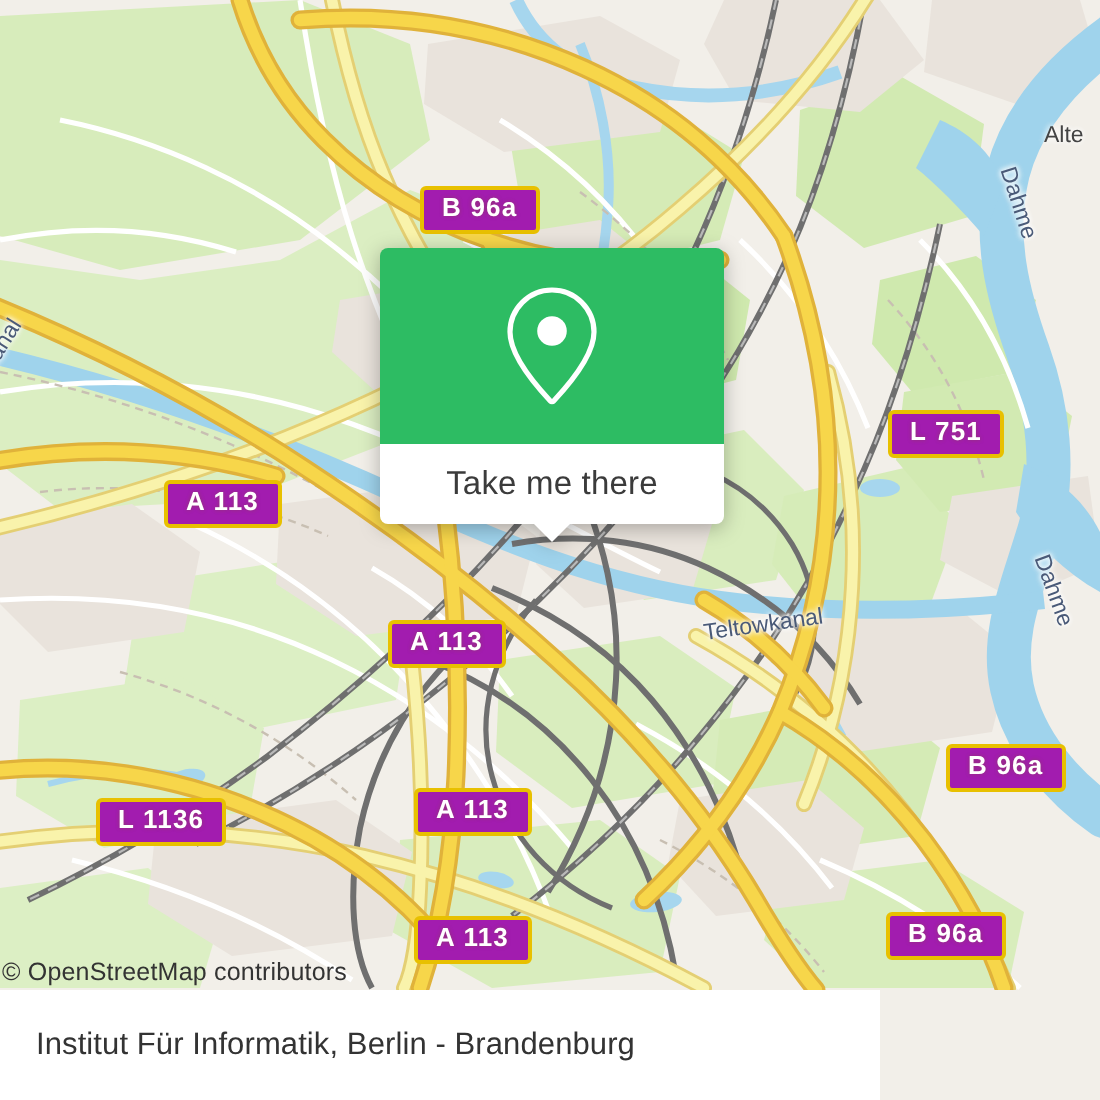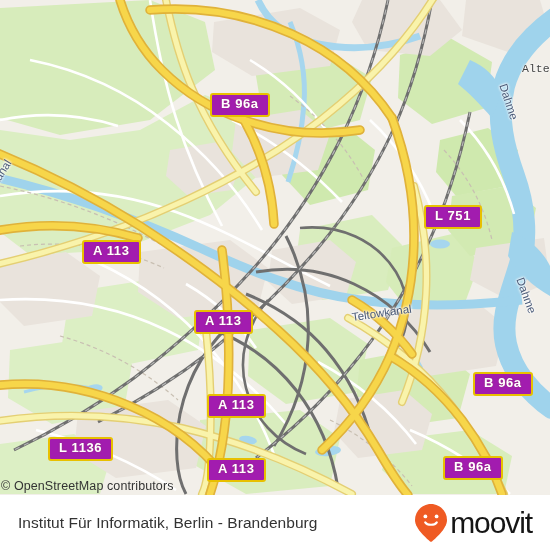--- a/index.html
+++ b/index.html
@@ -67,21 +67,20 @@
     white-space: nowrap;
     text-shadow: 0 0 3px #ffffff, 0 0 3px #ffffff, 0 0 2px #ffffff;
   }
   .place-label {
     position: absolute;
     z-index: 28;
     color: #444444;
     font-size: 11.5px;
     white-space: nowrap;
     text-shadow: 0 0 3px #ffffff, 0 0 3px #ffffff;
-    font-family: Liberation Mono, monospace;
   }
 
   
   #popup-card {
     position: absolute;
     left: 190px;
     top: 124px;
     width: 172px;
     z-index: 60;
     filter: drop-shadow(0 2px 5px rgba(0,0,0,.28));
@@ -119,21 +118,21 @@
     border-left: 9px solid transparent;
     border-right: 9px solid transparent;
     border-top: 9px solid #ffffff;
   }
 
   
   #footer {
     position: absolute;
     left: 0;
     top: 495px;
-    width: 550px;
+    width: 440px;
     height: 55px;
     background: #ffffff;
     display: flex;
     align-items: center;
     justify-content: space-between;
     padding: 0 18px 0 18px;
     box-sizing: border-box;
   }
   #footer-title {
     font-size: 15.5px;
@@ -326,49 +325,52 @@
             <path d="M244,120 C262,152 272,188 274,224"></path>
             <path d="M352,300 C376,314 396,332 412,354"></path>
           </g>
         </g>
 
       </g>
     </svg>
 
     <div id="shield-layer">
         <div class="shield" style="left: 210px; top: 93px;">B 96a</div>
-        <div class="shield" style="left: 424px; top: 205px;">L 751</div>
+        <div class="shield" style="left: 444px; top: 205px;">L 751</div>
         <div class="shield" style="left: 82px; top: 240px;">A 113</div>
         <div class="shield" style="left: 194px; top: 310px;">A 113</div>
         <div class="shield" style="left: 473px; top: 372px;">B 96a</div>
-        <div class="shield" style="left: 48px; top: 399px; margin-top: 38px;">L 1136</div>
+        <div class="shield" style="left: 48px; top: 399px;">L 1136</div>
         <div class="shield" style="left: 207px; top: 394px;">A 113</div>
         <div class="shield" style="left: 207px; top: 458px;">A 113</div>
         <div class="shield" style="left: 443px; top: 456px;">B 96a</div>
       </div>
     <div id="water-label-layer">
         <div class="water-label" style="left: 352px; top: 311px; transform: rotate(-8deg); transform-origin: left center;">Teltowkanal</div>
         <div class="water-label" style="left: -6px; top: 178px; transform: rotate(-58deg); transform-origin: left center;">kanal</div>
         <div class="water-label" style="left: 503px; top: 78px; transform: rotate(72deg); transform-origin: left center;">Dahme</div>
         <div class="water-label" style="left: 520px; top: 272px; transform: rotate(70deg); transform-origin: left center;">Dahme</div>
       </div>
     <div id="place-label-layer">
         <div class="place-label" style="left: 522px; top: 62px; transform: rotate(0deg); transform-origin: left center;">Alte</div>
       </div>
 
     <div class="osm-attrib">© OpenStreetMap contributors</div>
   </div>
 
+  <div id="popup-card">
+    <div id="popup-image">
+      <svg width="52" height="64" viewBox="0 0 52 64">
+        <path d="M26 4 C14.4 4 5 13.4 5 25 C5 38 21 55 25.1 59.4 C25.6 59.9 26.4 59.9 26.9 59.4 C31 55 47 38 47 25 C47 13.4 37.6 4 26 4 Z" fill="none" stroke="#ffffff" stroke-width="2.6"></path>
+        <circle cx="26" cy="24.5" r="7.4" fill="#ffffff"></circle>
+      </svg>
+    </div>
+    <div id="popup-cta">
+      <span id="popup-cta-label">Take me there</span>
+    </div>
+    <div id="popup-tail"></div>
+  </div>
 
   <div id="footer">
     <div id="footer-title">Institut Für Informatik, Berlin - Brandenburg</div>
-    <div id="brand">
-      <svg width="34" height="40" viewBox="0 0 34 40">
-        <path d="M17 1 C8.2 1 1 8.2 1 17 C1 26 13.6 36.4 16.1 38.4 C16.6 38.8 17.4 38.8 17.9 38.4 C20.4 36.4 33 26 33 17 C33 8.2 25.8 1 17 1 Z" fill="#ef5a23"></path>
-        <circle cx="11.4" cy="13.4" r="1.9" fill="#ffffff"></circle>
-        <circle cx="22.6" cy="13.4" r="1.9" fill="#ffffff"></circle>
-        <path d="M11.2 19.4 C13.2 22.6 20.8 22.6 22.8 19.4" fill="none" stroke="#ffffff" stroke-width="2.1" stroke-linecap="round"></path>
-      </svg>
-      <span id="brand-word">moovit</span>
-    </div>
   </div>
 
 </div>
 
 </body></html>

